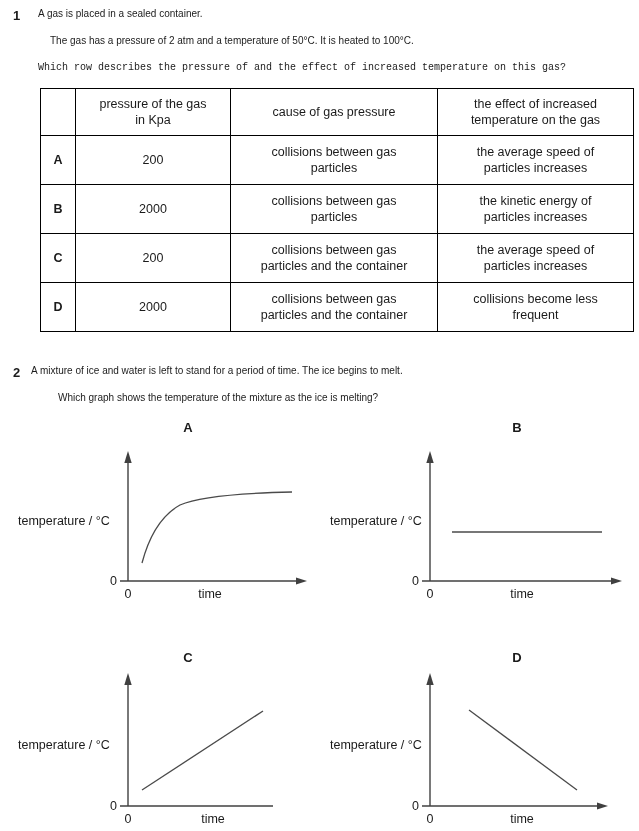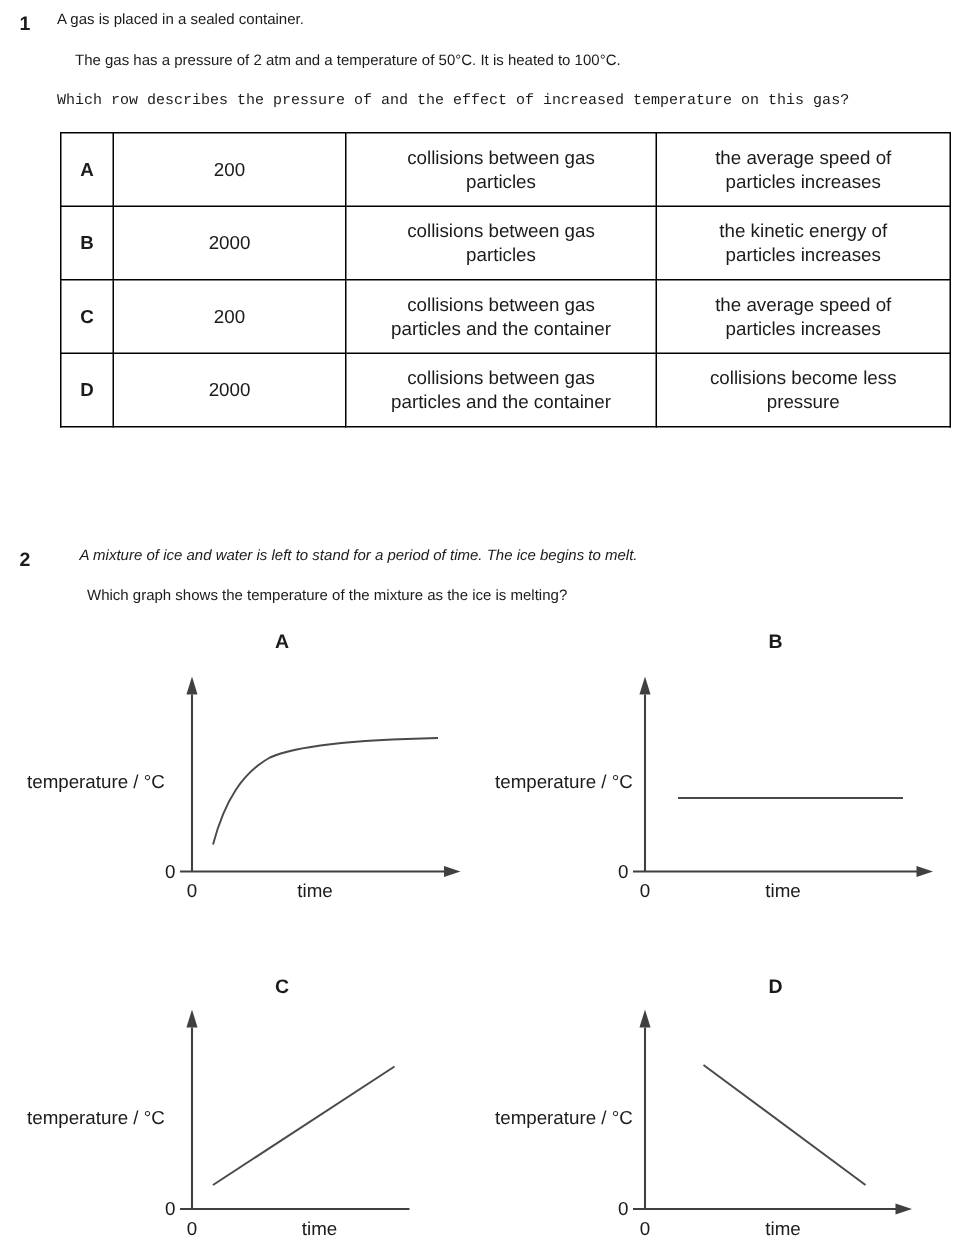--- a/index.html
+++ b/index.html
@@ -52,20 +52,28 @@
 <div class="abs qline" style="left:38px; top:62px;font-family:Liberation Mono, monospace;">Which row describes the pressure of and the effect of increased temperature on this gas?</div>
 
 <table class="options">
   <colgroup>
     <col style="width:35px">
       <col style="width:155px">
       <col style="width:207px">
       <col style="width:196px">
   </colgroup>
   <tbody>
+      <tr class="hdr">
+    <td></td>
+    <td>pressure of the gas
+in Kpa</td>
+    <td>cause of gas pressure</td>
+    <td>the effect of increased
+temperature on the gas</td>
+  </tr>
   <tr class="row">
     <td class="opt-letter">A</td>
     <td>200</td>
     <td>collisions between gas
 particles</td>
     <td>the average speed of
 particles increases</td>
   </tr>
   <tr class="row">
     <td class="opt-letter">B</td>
@@ -82,27 +90,27 @@
 particles and the container</td>
     <td>the average speed of
 particles increases</td>
   </tr>
   <tr class="row">
     <td class="opt-letter">D</td>
     <td>2000</td>
     <td>collisions between gas
 particles and the container</td>
     <td>collisions become less
-pressure</td>
+frequent</td>
   </tr>
 </tbody>
   </table>
 
 <div class="abs qnum" style="left:13px; top:365px;">2</div>
-<div class="abs qline" style="left:53px; top:365px;font-style:italic;">A mixture of ice and water is left to stand for a period of time. The ice begins to melt.</div>
+<div class="abs qline" style="left:31px; top:365px;">A mixture of ice and water is left to stand for a period of time. The ice begins to melt.</div>
 <div class="abs qline" style="left:38px; top:392px;margin-left:20px;">Which graph shows the temperature of the mixture as the ice is melting?</div>
 
 <div class="graph-title" style="left:176px; top:420px;">A</div>
 <div class="graph-title" style="left:505px; top:420px;">B</div>
 <div class="graph-title" style="left:176px; top:650px;">C</div>
 <div class="graph-title" style="left:505px; top:650px;">D</div>
 
 <svg class="plot" style="left:0; top:445px;" width="320" height="170">
   <text x="18" y="80">temperature / °C</text>
   <line class="axis" x1="128" y1="136" x2="128" y2="18"></line>

